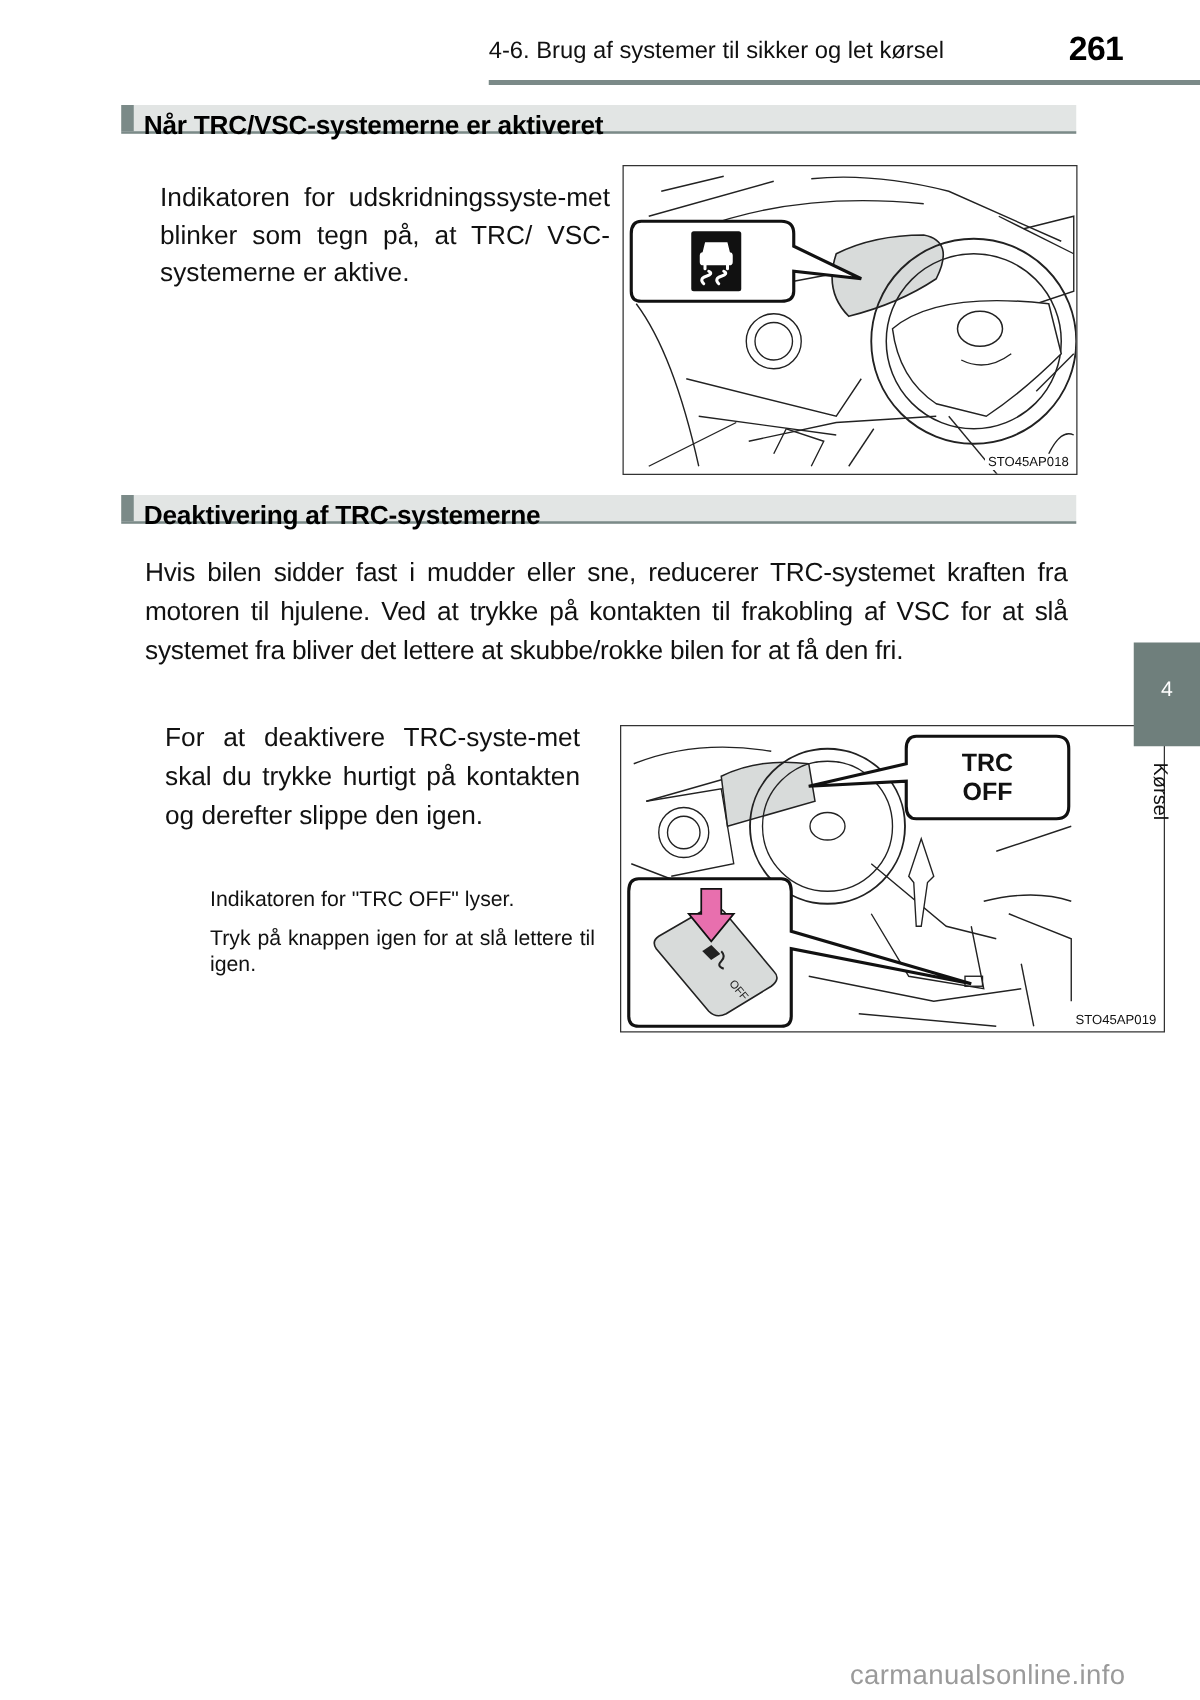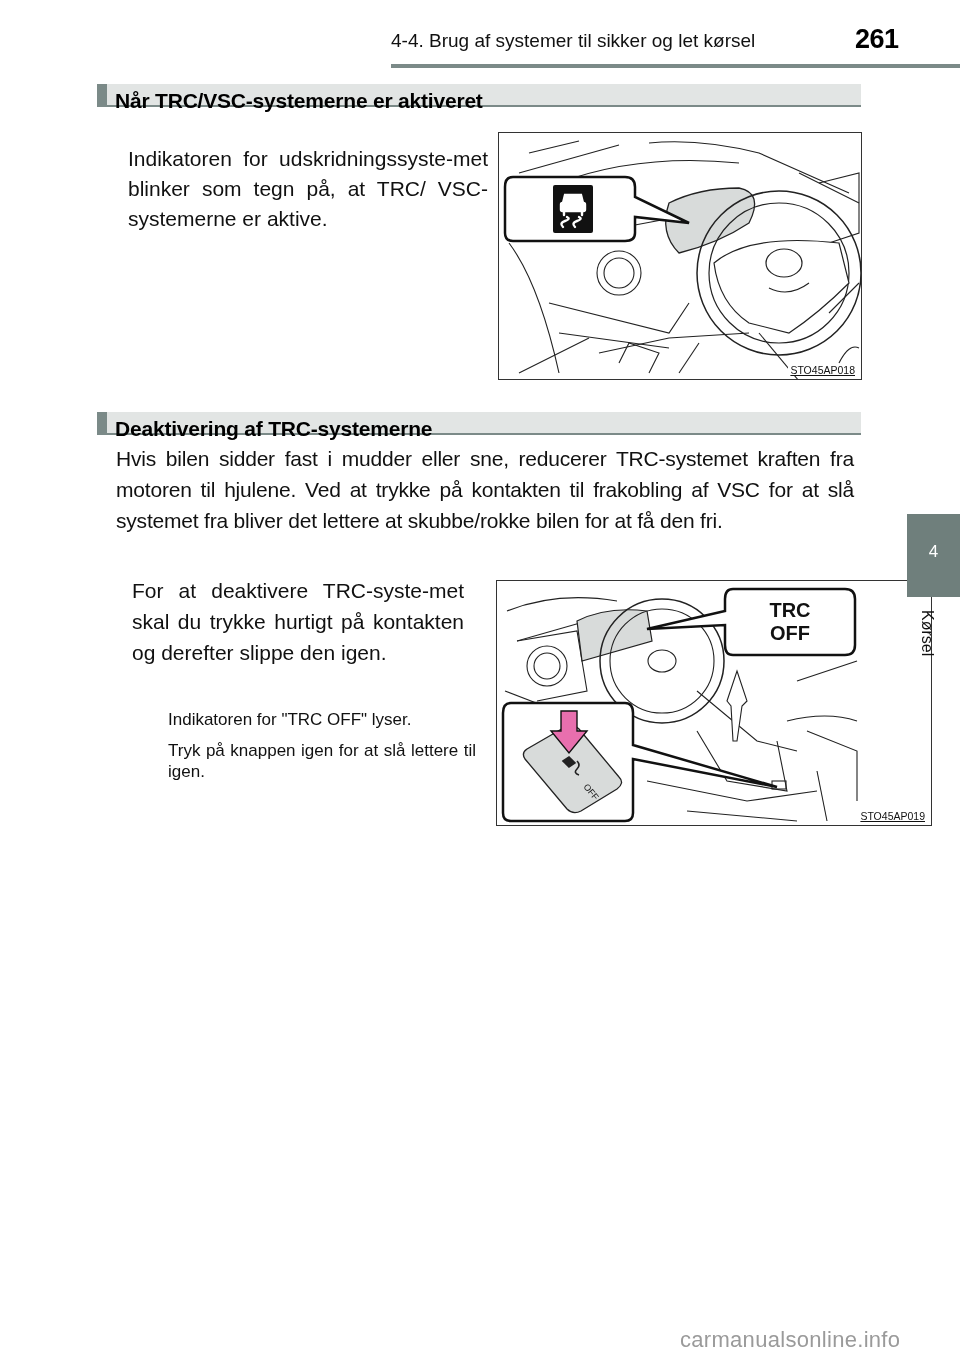--- a/index.html
+++ b/index.html
@@ -32,21 +32,21 @@
     .para {
       position: absolute; font-size: 21px; line-height: 30px; text-align: justify; color: #111;
     }
     .para-sm {
       position: absolute; font-size: 17px; line-height: 21px; text-align: justify; color: #111;
     }
     .figure {
       position: absolute; border: 1.5px solid #333; background: #fff; box-sizing: border-box; overflow: hidden;
     }
     .fig-caption {
-      position: absolute; right: 4px; bottom: 3px; font-size: 10.5px; color: #111; background: #fff; padding: 0 2px; text-decoration: underline;
+      position: absolute; right: 4px; bottom: 3px; font-size: 10.5px; color: #111; background: #fff; padding: 0 2px;
     }
     .side-tab {
       position: absolute; left: 907px; top: 514px; width: 53px; height: 83px; background: #6f7f7c;
     }
     .side-tab-number {
       position: absolute; left: 0; width: 100%; top: 28px; text-align: center; color: #fff; font-size: 17px;
     }
     .side-label {
       position: absolute; left: 918px; top: 610px; font-size: 16px; color: #111;
       writing-mode: vertical-rl; transform-origin: center;
@@ -55,21 +55,21 @@
       position: absolute; left: 680px; top: 1327px; font-size: 22px; color: #9a9a9a; letter-spacing: 0.3px;
     }
     .callout-text {
       font-family: "Liberation Sans", sans-serif; font-weight: bold; font-size: 20px; fill: #111;
     }
   </style>
 </head>
 <body>
 
 <div>
-  <div class="header-title">4-4. Brug af systemer til sikker og let kørsel</div>
+  <div class="header-title">4-6. Brug af systemer til sikker og let kørsel</div>
   <div class="page-number">261</div>
   <div class="header-rule"></div>
 </div>
 
 <div class="section-band" style="top:84px;">
   <div class="bar"></div>
   <div class="title">Når TRC/VSC-systemerne er aktiveret</div>
 </div>
 
 <div class="para" style="left:128px; top:144px; width:360px;">Indikatoren for udskridningssyste-met blinker som tegn på, at TRC/ VSC-systemerne er aktive.</div>
@@ -114,21 +114,21 @@
       <rect x="62" y="70" width="24" height="8" rx="1.5" fill="#fff"></rect>
       <path d="M65 78 L65 82"></path>
         <path d="M83 78 L83 82"></path>
       <path d="M64 94 Q60 90 66 88 Q72 86 68 84"></path>
       <path d="M76 94 Q72 90 78 88 Q84 86 80 84"></path>
     </g>
   </svg>
   <div class="fig-caption">STO45AP018</div>
 </div>
 
-<div class="section-band" style="top:412px;">
+<div class="section-band" style="top:396px;">
   <div class="bar"></div>
   <div class="title">Deaktivering af TRC-systemerne</div>
 </div>
 
 <div class="para" style="left:116px; top:443px; width:738px; line-height:31px; letter-spacing:-0.2px;">Hvis bilen sidder fast i mudder eller sne, reducerer TRC-systemet kraften fra motoren til hjulene. Ved at trykke på kontakten til frakobling af VSC for at slå systemet fra bliver det lettere at skubbe/rokke bilen for at få den fri.</div>
 
 <div class="para" style="left:132px; top:575px; width:332px; line-height:31px;">For at deaktivere TRC-syste-met skal du trykke hurtigt på kontakten og derefter slippe den igen.</div>
 
 <div class="para-sm" style="left:168px; top:709px; width:308px;">Indikatoren for "TRC OFF" lyser.</div>
 <div class="para-sm" style="left:168px; top:740px; width:308px;">Tryk på knappen igen for at slå lettere til igen.</div>

